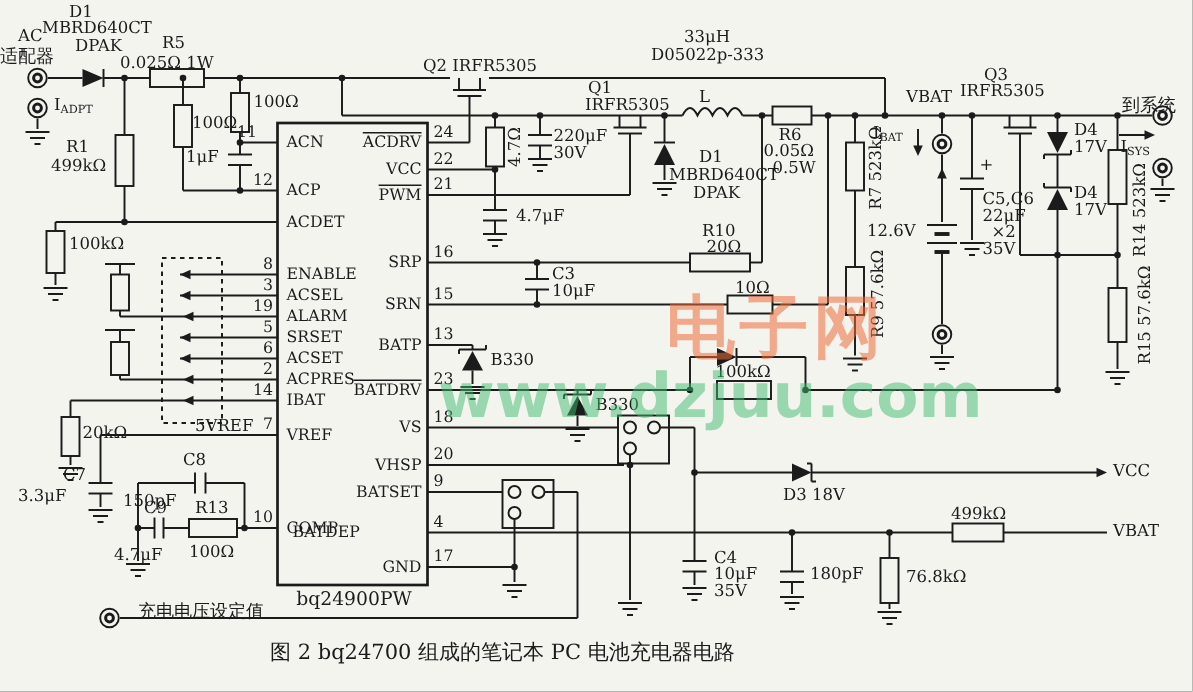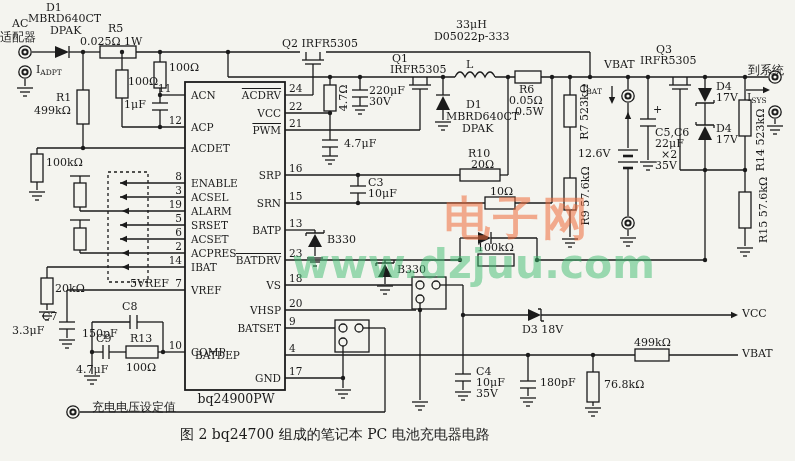--- a/index.html
+++ b/index.html
@@ -461,21 +461,21 @@
     </div>
 
 <span class="lab" style="left:46px;top:2px">D1</span>
 <span class="lab" style="left:28px;top:13px">MBRD640CT</span>
 <span class="lab" style="left:50px;top:25px">DPAK</span>
 <span class="lab" style="left:12px;top:18px">AC</span>
 <span class="lab cn" style="left:0px;top:31px">适配器</span>
 <span class="lab" style="left:36px;top:64px"><span>I</span><sub>ADPT</sub></span>
 <span class="lab" style="left:108px;top:23px">R5</span>
 <span class="lab" style="left:80px;top:36px">0.025Ω 1W</span>
-<span class="lab" style="left:56px;top:92px">R1</span>
+<span class="lab" style="left:44px;top:92px">R1</span>
 <span class="lab" style="left:34px;top:105px">499kΩ</span>
 <span class="lab" style="left:169px;top:62px">100Ω</span>
 <span class="lab" style="left:128px;top:76px">100Ω</span>
 <span class="lab" style="left:124px;top:99px">1μF</span>
 <span class="lab" style="left:46px;top:157px">100kΩ</span>
 <span class="lab" style="left:55px;top:283px">20kΩ</span>
 <span class="lab" style="left:130px;top:278px">5VREF</span>
 <span class="lab" style="left:42px;top:311px">C7</span>
 <span class="lab" style="left:12px;top:325px">3.3μF</span>
 <span class="lab" style="left:122px;top:301px">C8</span>

